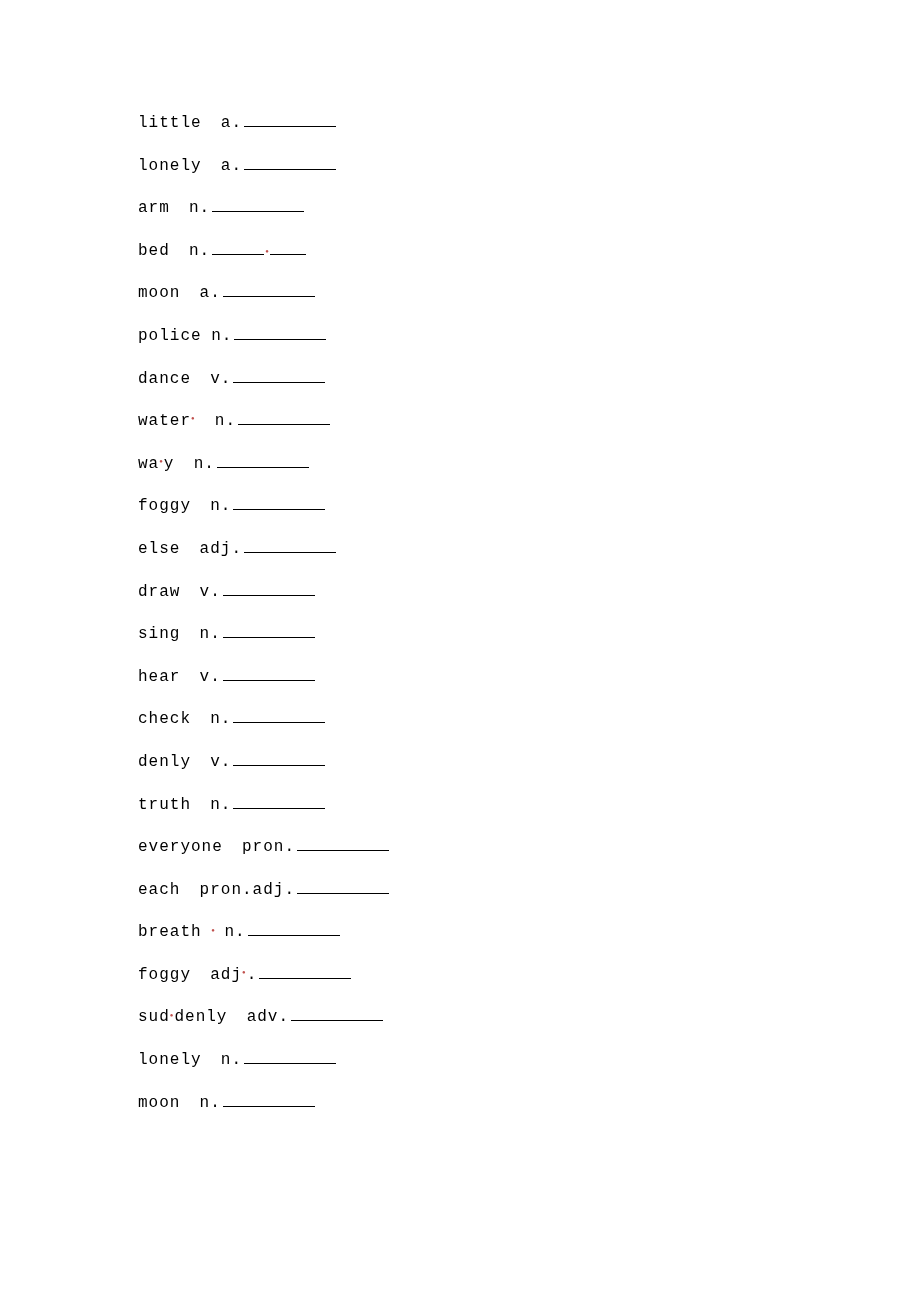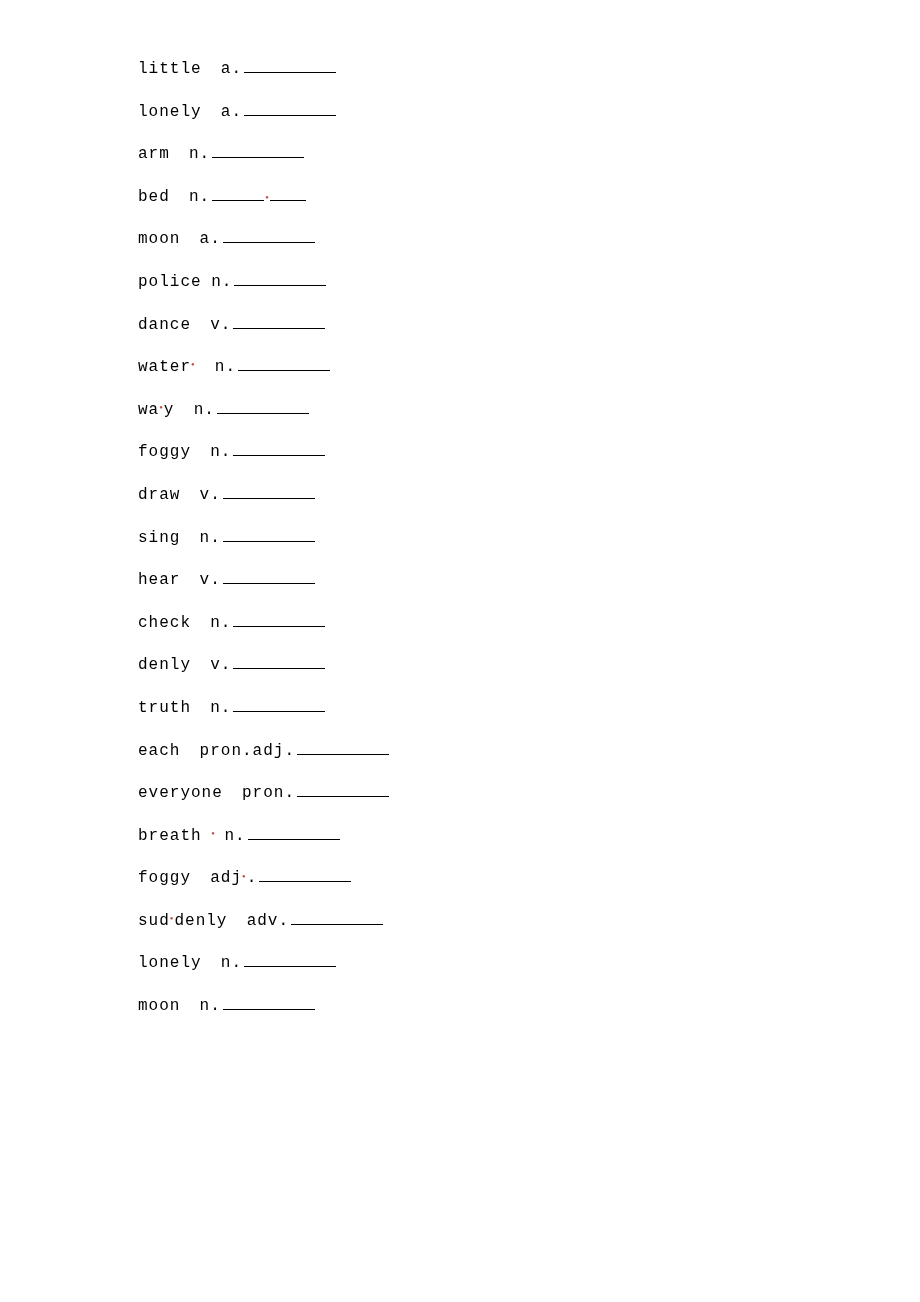--- a/index.html
+++ b/index.html
@@ -6,21 +6,21 @@
     margin: 0;
     padding: 0;
     width: 920px;
     height: 1302px;
     background: #ffffff;
     font-family: "Courier New", Courier, monospace;
     font-size: 16px;
     color: #000000;
   }
   .page {
-    padding-top: 60px;
+    padding-top: 114px;
     padding-left: 138px;
   }
   .row {
     height: 42.6px;
     display: flex;
     align-items: baseline;
   }
   .word {
     letter-spacing: 1px;
     white-space: pre;
@@ -105,20 +105,26 @@
       <span class="pos">n.</span>
       <span class="blank" style="width: 92px;"></span>
     </div>
     <div class="row">
       <span class="word">foggy</span>
       <span class="sep">  </span>
       <span class="pos">n.</span>
       <span class="blank" style="width: 92px;"></span>
     </div>
     <div class="row">
+      <span class="word">else</span>
+      <span class="sep">  </span>
+      <span class="pos">adj.</span>
+      <span class="blank" style="width: 92px;"></span>
+    </div>
+    <div class="row">
       <span class="word">draw</span>
       <span class="sep">  </span>
       <span class="pos">v.</span>
       <span class="blank" style="width: 92px;"></span>
     </div>
     <div class="row">
       <span class="word">sing</span>
       <span class="sep">  </span>
       <span class="pos">n.</span>
       <span class="blank" style="width: 92px;"></span>
@@ -141,29 +147,29 @@
       <span class="pos">v.</span>
       <span class="blank" style="width: 92px;"></span>
     </div>
     <div class="row">
       <span class="word">truth</span>
       <span class="sep">  </span>
       <span class="pos">n.</span>
       <span class="blank" style="width: 92px;"></span>
     </div>
     <div class="row">
+      <span class="word">everyone</span>
+      <span class="sep">  </span>
+      <span class="pos">pron.</span>
+      <span class="blank" style="width: 92px;"></span>
+    </div>
+    <div class="row">
       <span class="word">each</span>
       <span class="sep">  </span>
       <span class="pos">pron.adj.</span>
-      <span class="blank" style="width: 92px;"></span>
-    </div>
-    <div class="row">
-      <span class="word">everyone</span>
-      <span class="sep">  </span>
-      <span class="pos">pron.</span>
       <span class="blank" style="width: 92px;"></span>
     </div>
     <div class="row">
       <span class="word">breath</span>
       <span class="sep"> <span class="dot">●</span> </span>
       <span class="pos">n.</span>
       <span class="blank" style="width: 92px;"></span>
     </div>
     <div class="row">
       <span class="word">foggy</span>

